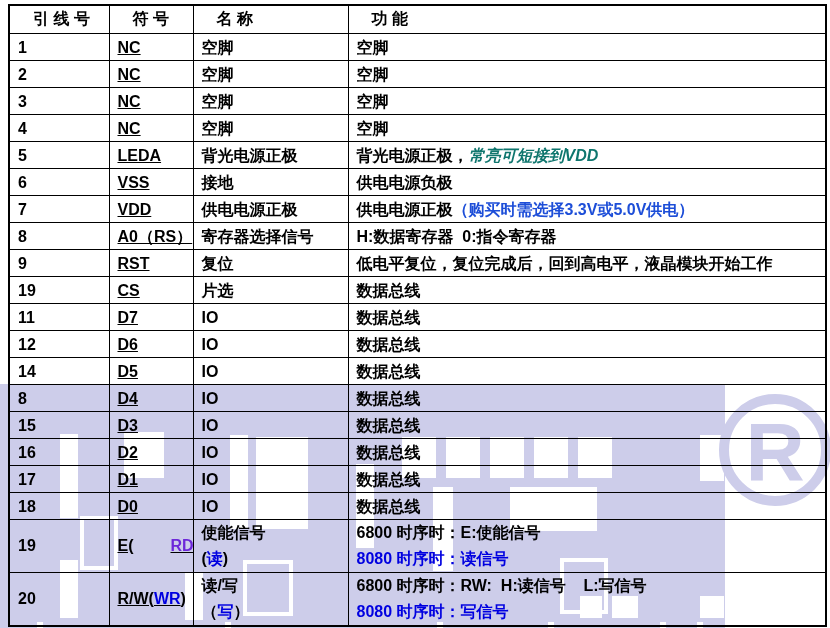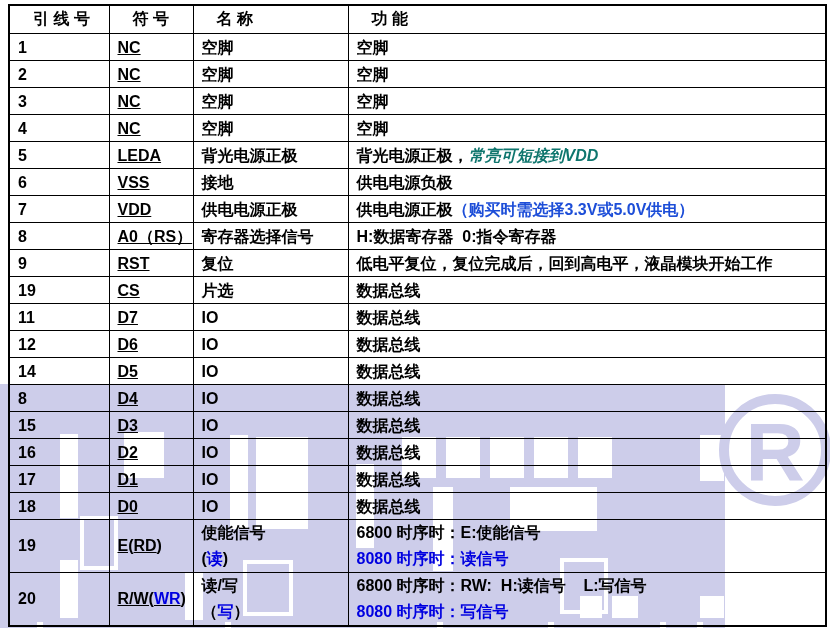--- a/index.html
+++ b/index.html
@@ -352,21 +352,21 @@
         </td>
         <td class="c-func">
           <div class="line"><span>数据总线</span></div>
         </td>
       </tr>
       <tr class="tall">
         <td class="c-pin">
           <div class="line"><span>19</span></div>
         </td>
         <td class="c-sym">
-          <div class="line"><span>E(</span><span style="color: #000000;">RD</span><span>)</span></div>
+          <div class="line"><span>E(</span><span style="color: #6d28d9; margin-left: 37px;">RD</span><span>)</span></div>
         </td>
         <td class="c-name">
           <div class="line"><span>使能信号</span></div>
           <div class="line"><span>(</span><span style="color: rgb(0, 0, 224);">读</span><span>)</span></div>
         </td>
         <td class="c-func">
           <div class="line"><span>6800 时序时：E:使能信号</span></div>
           <div class="line"><span style="color: rgb(0, 0, 224);">8080 时序时：读信号</span></div>
         </td>
       </tr>

